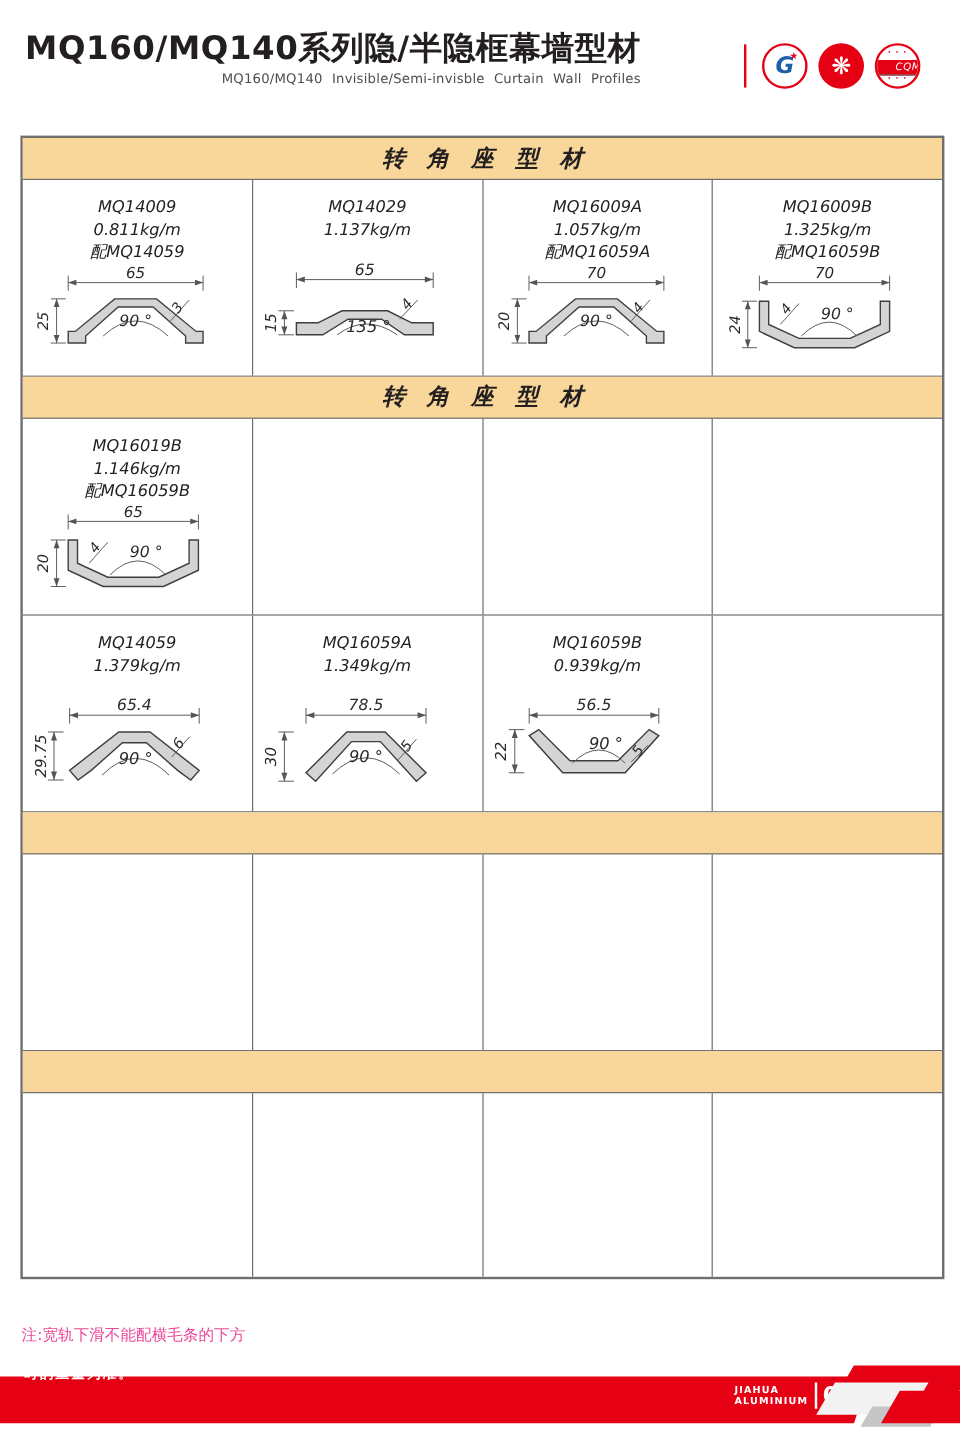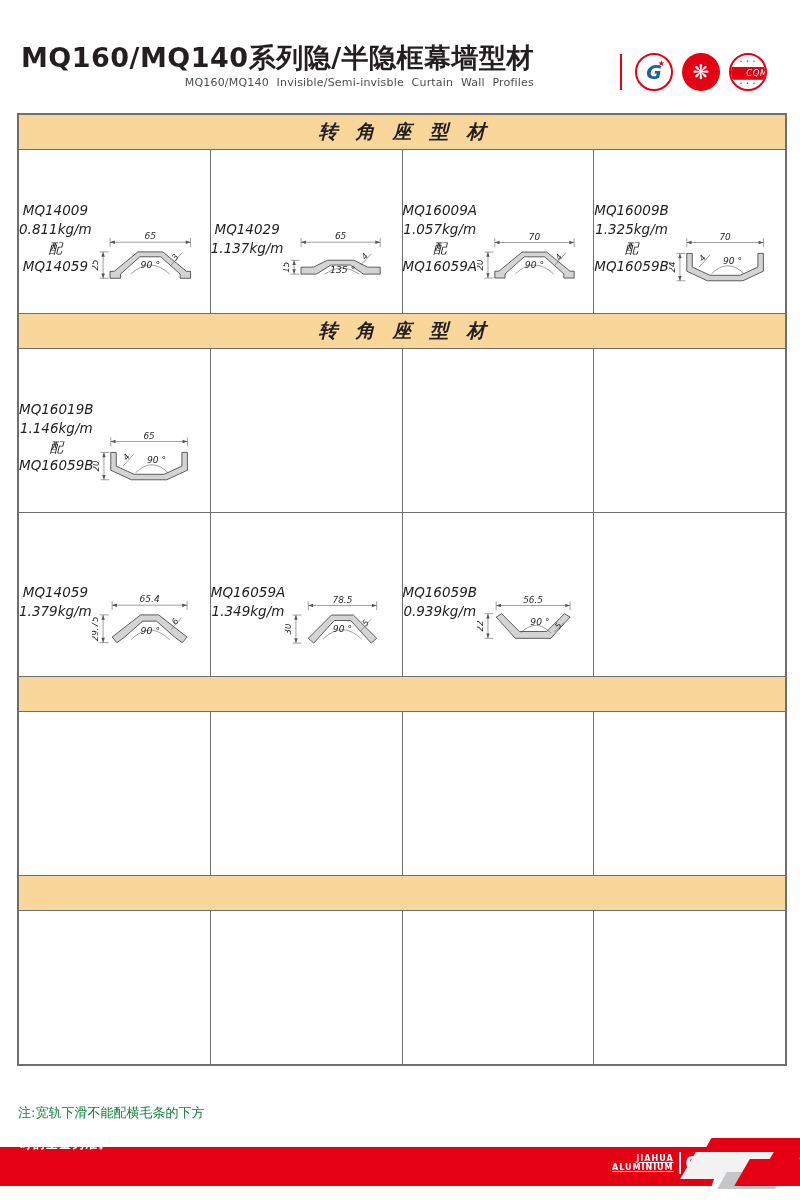--- a/index.html
+++ b/index.html
@@ -3,21 +3,21 @@
 <meta charset="utf-8">
 <style>
   html,body{margin:0;padding:0;}
   body{
     width:800px;height:1200px;position:relative;overflow:hidden;
     background:#ffffff;
     font-family:"DejaVu Sans","Liberation Sans",sans-serif;
     -webkit-font-smoothing:antialiased;
   }
   
-  .header{position:absolute;top:17px;left:0;width:716px;height:100px;}
+  .header{position:absolute;top:0;left:0;width:716px;height:100px;}
   .title-block{position:absolute;top:26px;right:182px;text-align:right;}
   .page-title{font-size:27px;font-weight:bold;color:#231f20;letter-spacing:.5px;line-height:1.1;}
   .page-subtitle{font-size:11px;color:#4d4d4d;margin-top:3px;word-spacing:4px;letter-spacing:.2px;}
   .logo-strip{position:absolute;top:36px;left:620px;display:flex;align-items:center;gap:9px;}
   .red-divider{width:2px;height:36px;background:#e60014;margin-right:4px;}
   .logo-circle{width:38px;height:38px;border-radius:50%;box-sizing:border-box;position:relative;flex:none;}
   .logo-gb{border:2.5px solid #e60014;background:#fff;display:flex;align-items:center;justify-content:center;}
   .logo-gb .g{font-size:19px;font-weight:bold;font-style:italic;color:#1b5fa8;}
   .logo-gb .star{position:absolute;top:4px;right:6px;color:#e60014;font-size:8px;}
   .logo-emblem{background:#e60014;display:flex;align-items:center;justify-content:center;}
@@ -30,31 +30,31 @@
   .logo-cqm .dots2{position:absolute;bottom:3px;left:0;right:0;text-align:center;font-size:5px;color:#e60014;letter-spacing:1px;}
   
   .profile-table{position:absolute;left:17px;top:113px;width:766px;border:2px solid #6f6f6f;background:#fff;font-style:italic;}
   .band{height:34px;background:#f9d79b;border-bottom:1px solid #6f6f6f;
     display:flex;align-items:center;justify-content:center;}
   .band span{font-size:19px;font-weight:bold;color:#231f20;letter-spacing:18px;text-indent:18px;}
   .prow{display:flex;border-bottom:1px solid #6f6f6f;}
   .prow:last-child{border-bottom:none;}
   .row-a{height:163px;}
   .row-last{height:153px;}
-  .cell{flex:1 1 0;border-right:1px solid #6f6f6f;display:flex;flex-direction:row;align-items:center;min-width:0;}
+  .cell{flex:1 1 0;border-right:1px solid #6f6f6f;display:flex;flex-direction:column;align-items:center;min-width:0;}
   .cell:last-child{border-right:none;justify-content:center;}
   .cell-label{margin-top:14px;text-align:center;font-size:13.5px;color:#222;line-height:1.38;}
   svg.profile{margin-top:auto;margin-bottom:4px;}
   
-  .note{position:absolute;left:18px;top:1104px;font-size:13px;color:#15803d;}
+  .note{position:absolute;left:18px;top:1104px;font-size:13px;color:#ec4899;}
   
   .footer-band{position:absolute;left:-30px;top:1147px;width:748px;height:39px;background:#e60013;transform:skewX(-18deg);}
   .footer-text{position:absolute;left:20px;top:1122px;width:580px;color:#fff;font-size:11.5px;font-weight:bold;letter-spacing:1.6px;}
   .brand-block{position:absolute;left:612px;top:1152px;display:flex;align-items:center;gap:5px;color:#fff;}
-  .brand-lines{text-align:right;font-weight:bold;font-size:8px;line-height:1.15;letter-spacing:1px;text-decoration:underline;}
+  .brand-lines{font-weight:bold;font-size:8px;line-height:1.15;letter-spacing:1px;}
   .brand-bar{width:2px;height:22px;background:#fff;}
   .brand-page{font-size:19px;font-weight:bold;letter-spacing:.5px;}
   .deco{position:absolute;transform:skewX(-30deg);}
   .deco-red1{left:702px;top:1138px;width:100px;height:33px;background:#e60013;}
   .deco-white{left:688px;top:1152px;width:78px;height:27px;background:#f2f2f2;}
   .deco-red2{left:742px;top:1159px;width:70px;height:27px;background:#e60013;}
   .deco-gray{left:722px;top:1172px;width:58px;height:17px;background:#c6c6c8;}
 </style>
 </head>
 <body>

